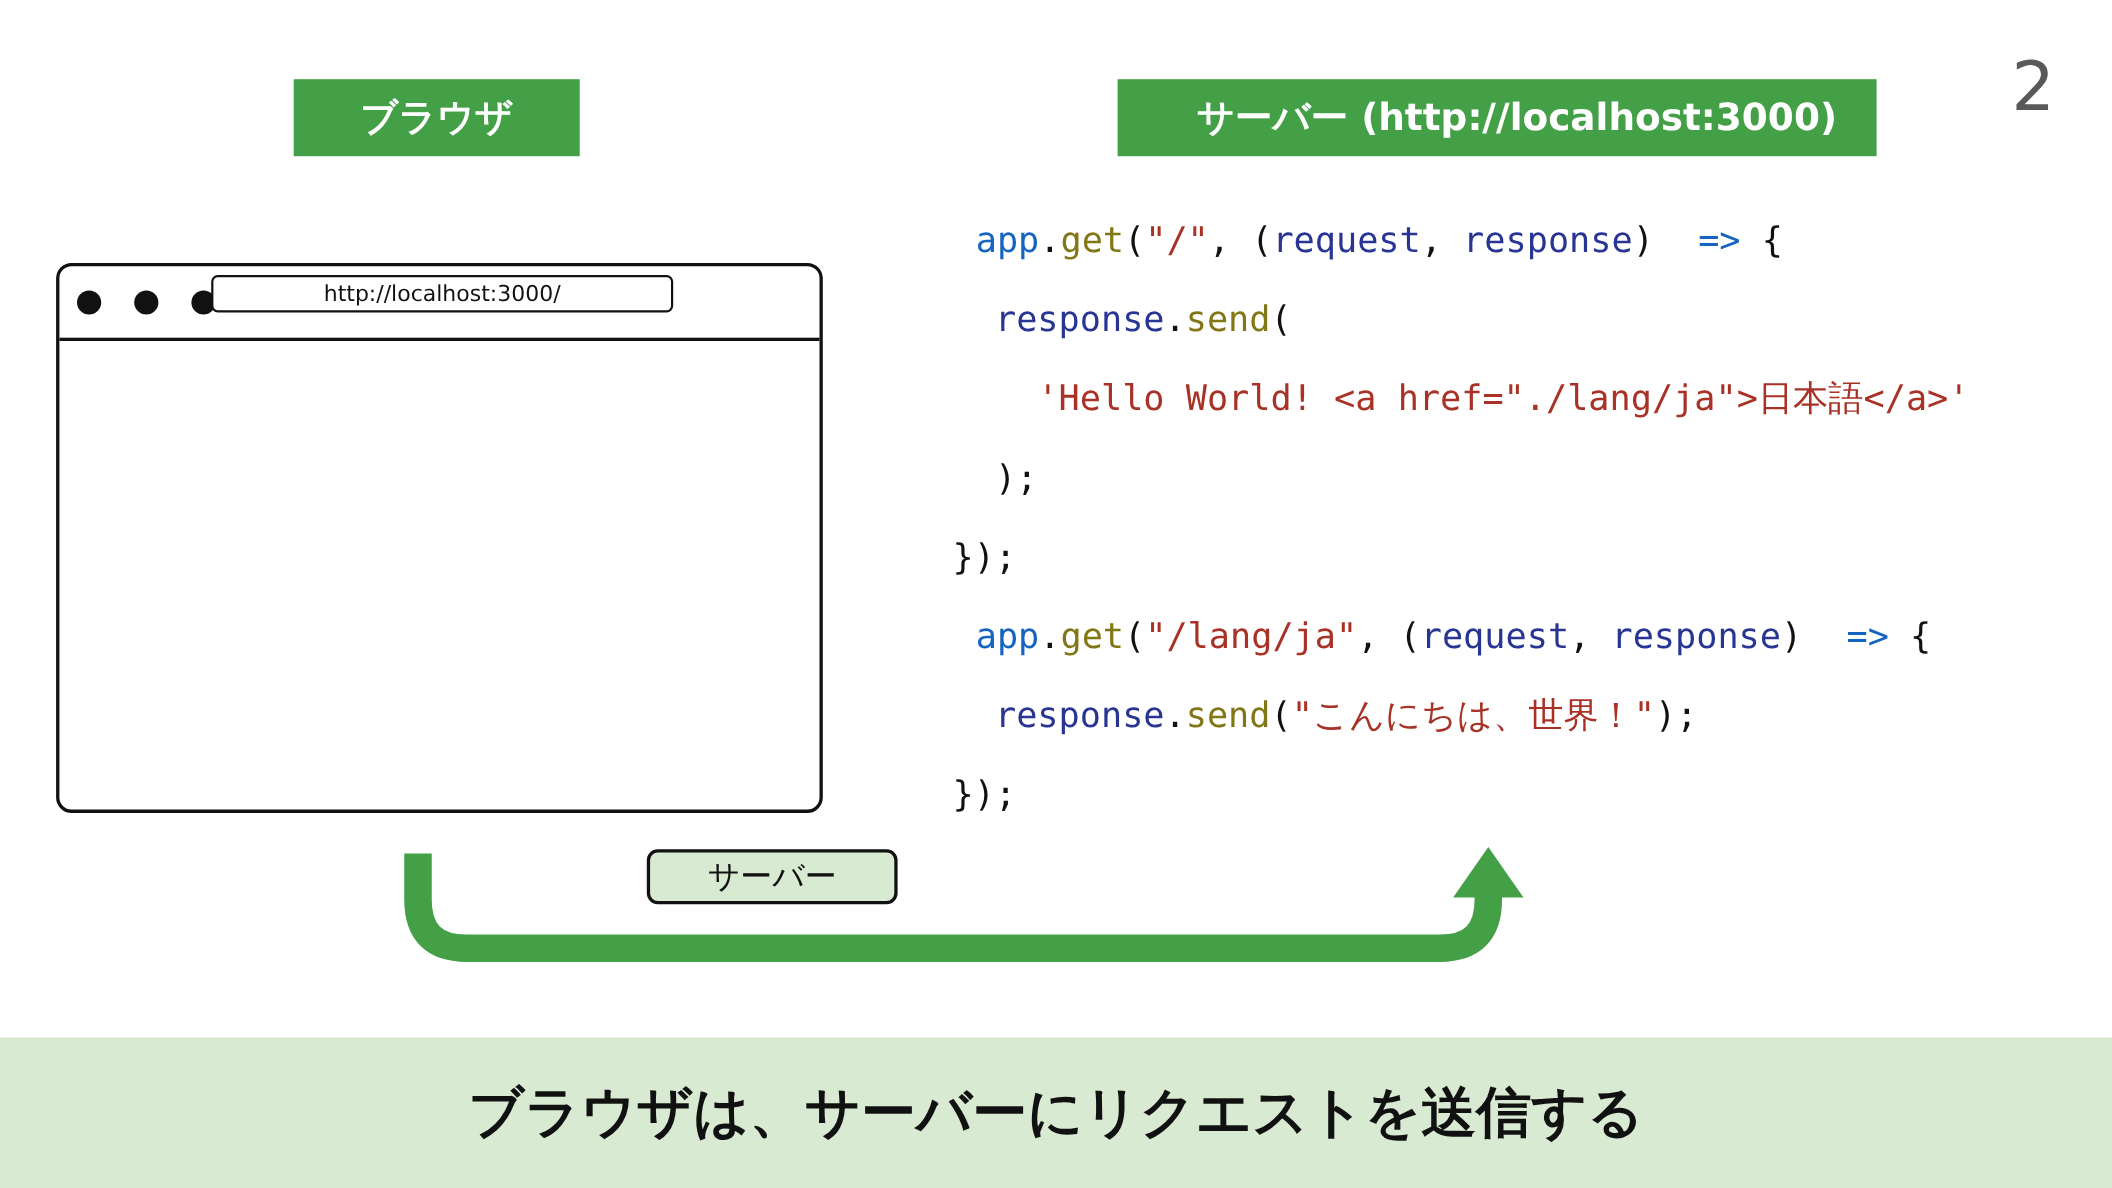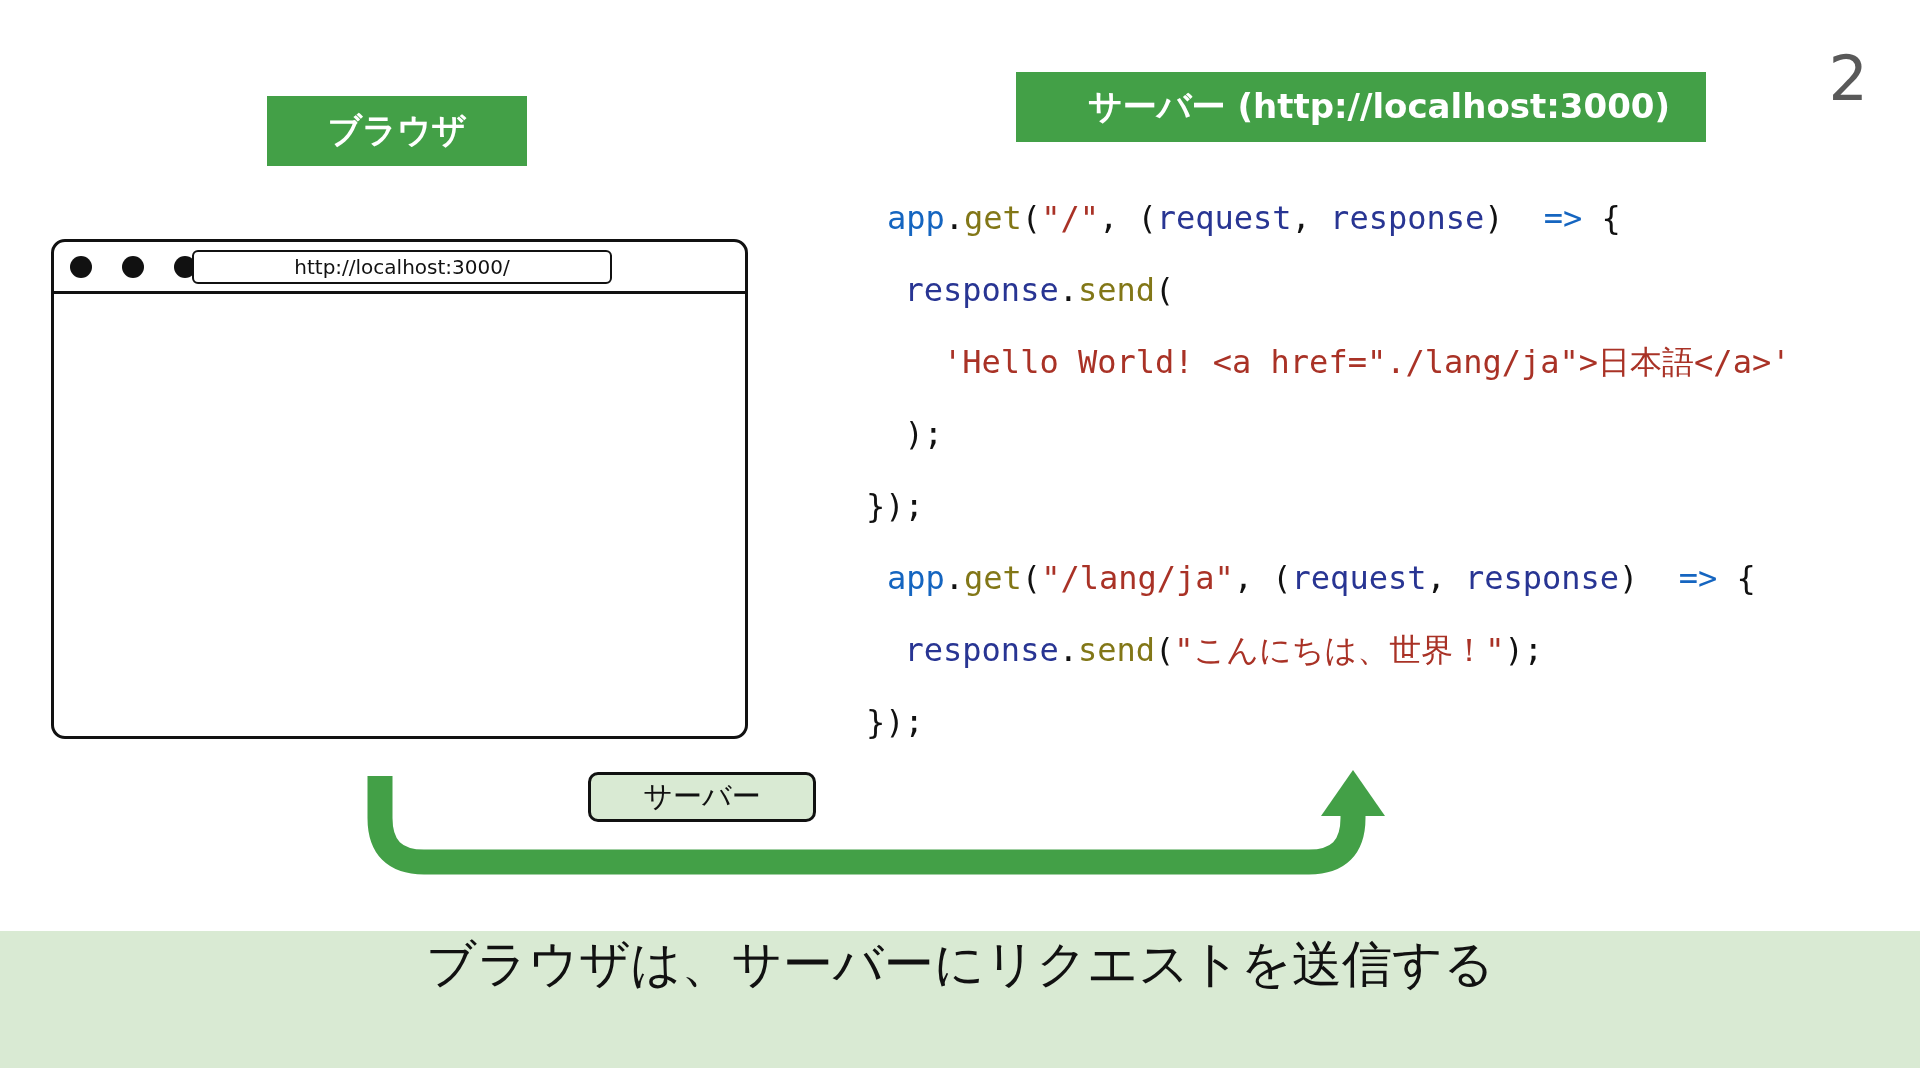--- a/index.html
+++ b/index.html
@@ -25,34 +25,34 @@
   .header-label {
     position: absolute;
     background: var(--green, #43A047);
     color: #fff;
     font-weight: bold;
     font-size: 34px;
     display: flex;
     align-items: center;
     justify-content: center;
   }
-  .browser-label { left: 267px; top: 72px; width: 260px; height: 70px; margin-top: 24px; }
+  .browser-label { left: 267px; top: 72px; width: 260px; height: 70px; }
   .server-label  { left: 1016px; top: 72px; width: 690px; height: 70px; padding-left: 36px; }
 
   .browser-window {
     position: absolute;
     left: 51px; top: 239px;
     width: 697px; height: 500px;
     border: 3px solid #111;
     border-radius: 14px;
     background: #fff;
   }
   .browser-topbar {
     position: relative;
-    height: 52px;
+    height: 68px;
     border-bottom: 3px solid #111;
     display: flex;
     align-items: center;
     padding: 0 16px;
     gap: 16px;
   }
   .dot {
     width: 22px; height: 22px;
     border-radius: 50%;
     background: #111;
@@ -128,26 +128,27 @@
     z-index: 3;
     display: flex;
     align-items: center;
     justify-content: center;
     font-size: 29px;
     color: #111;
   }
 
   .caption-banner {
     position: absolute;
-    left: 0; bottom: 12px;
+    left: 0; bottom: 0;
     width: 1920px; height: 137px;
     background: var(--light-green, #D9EAD3);
     display: flex;
-    align-items: flex-start;
+    align-items: center;
     justify-content: center;
+    font-weight: bold;
   }
   .caption-text {
     font-size: 50px;
     color: #111;
   }
 </style>
 </head>
 <body>
 
 <div class="slide">

